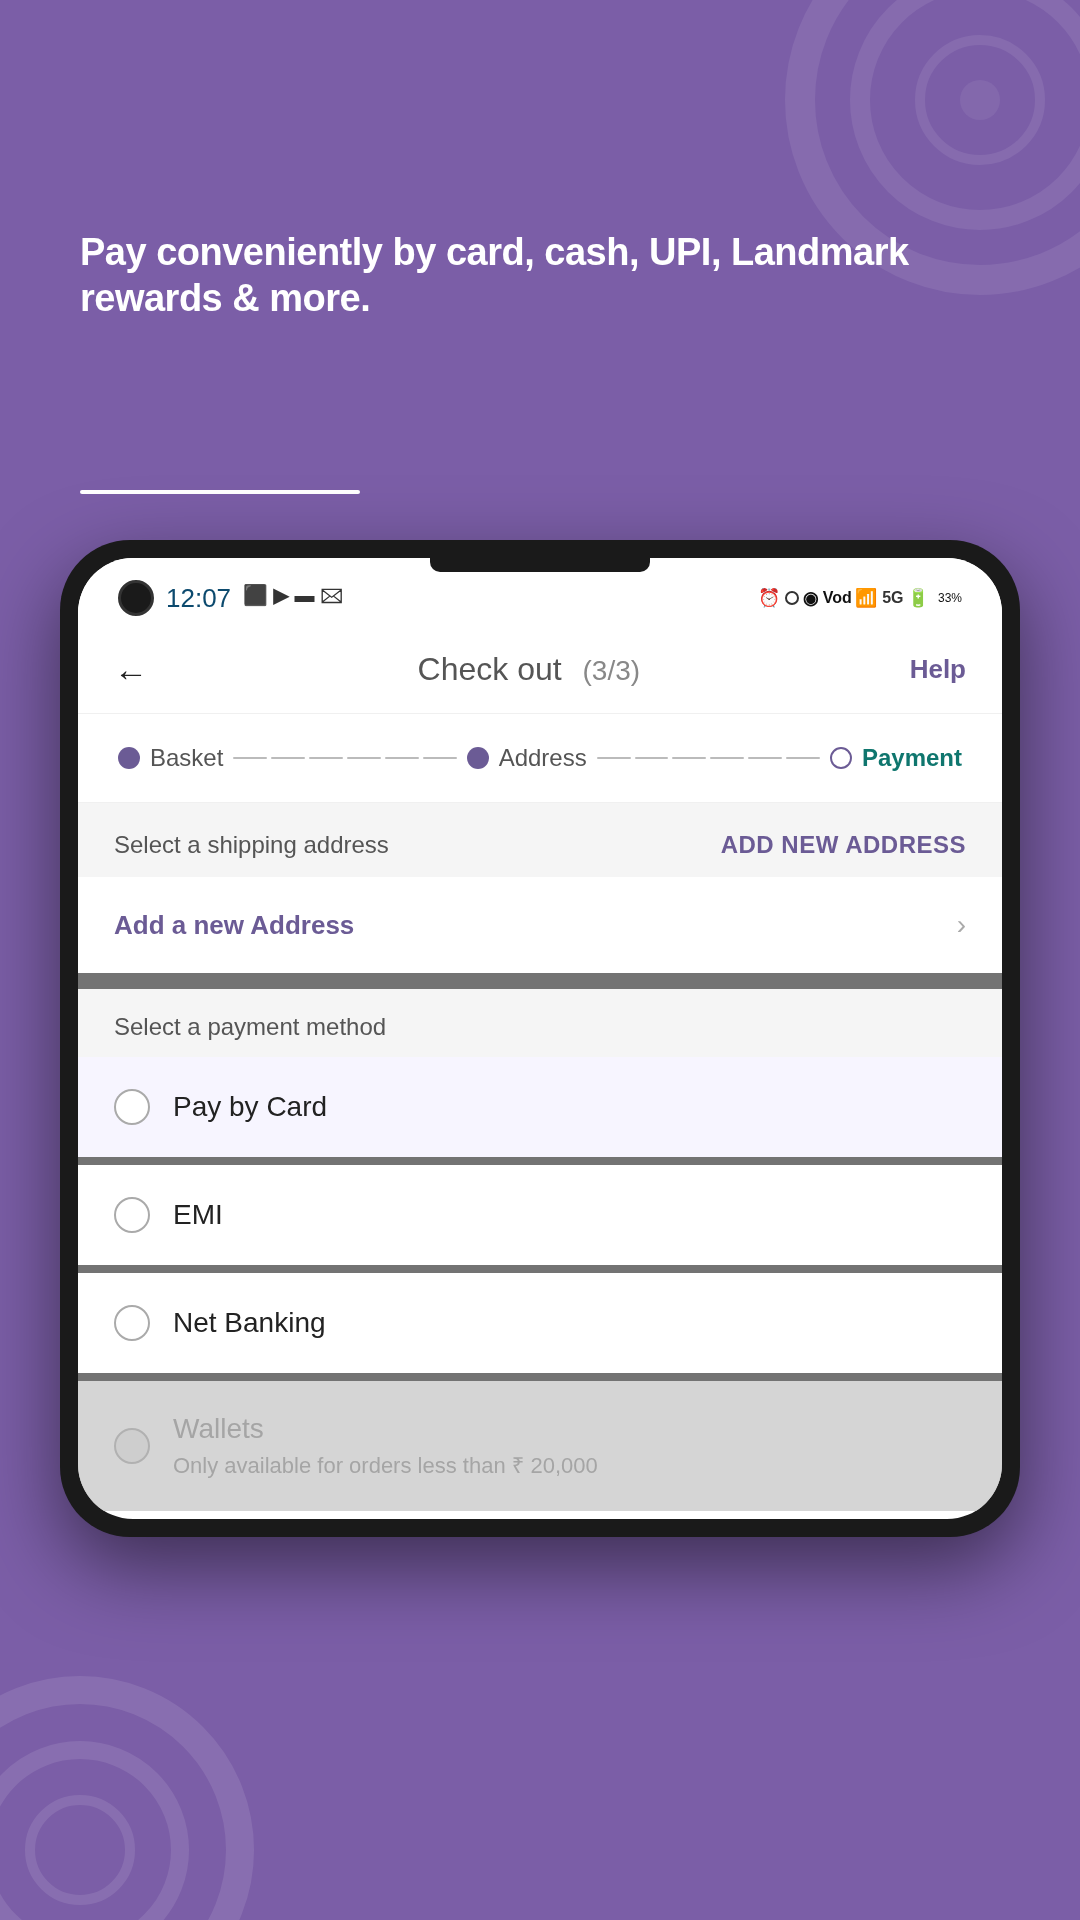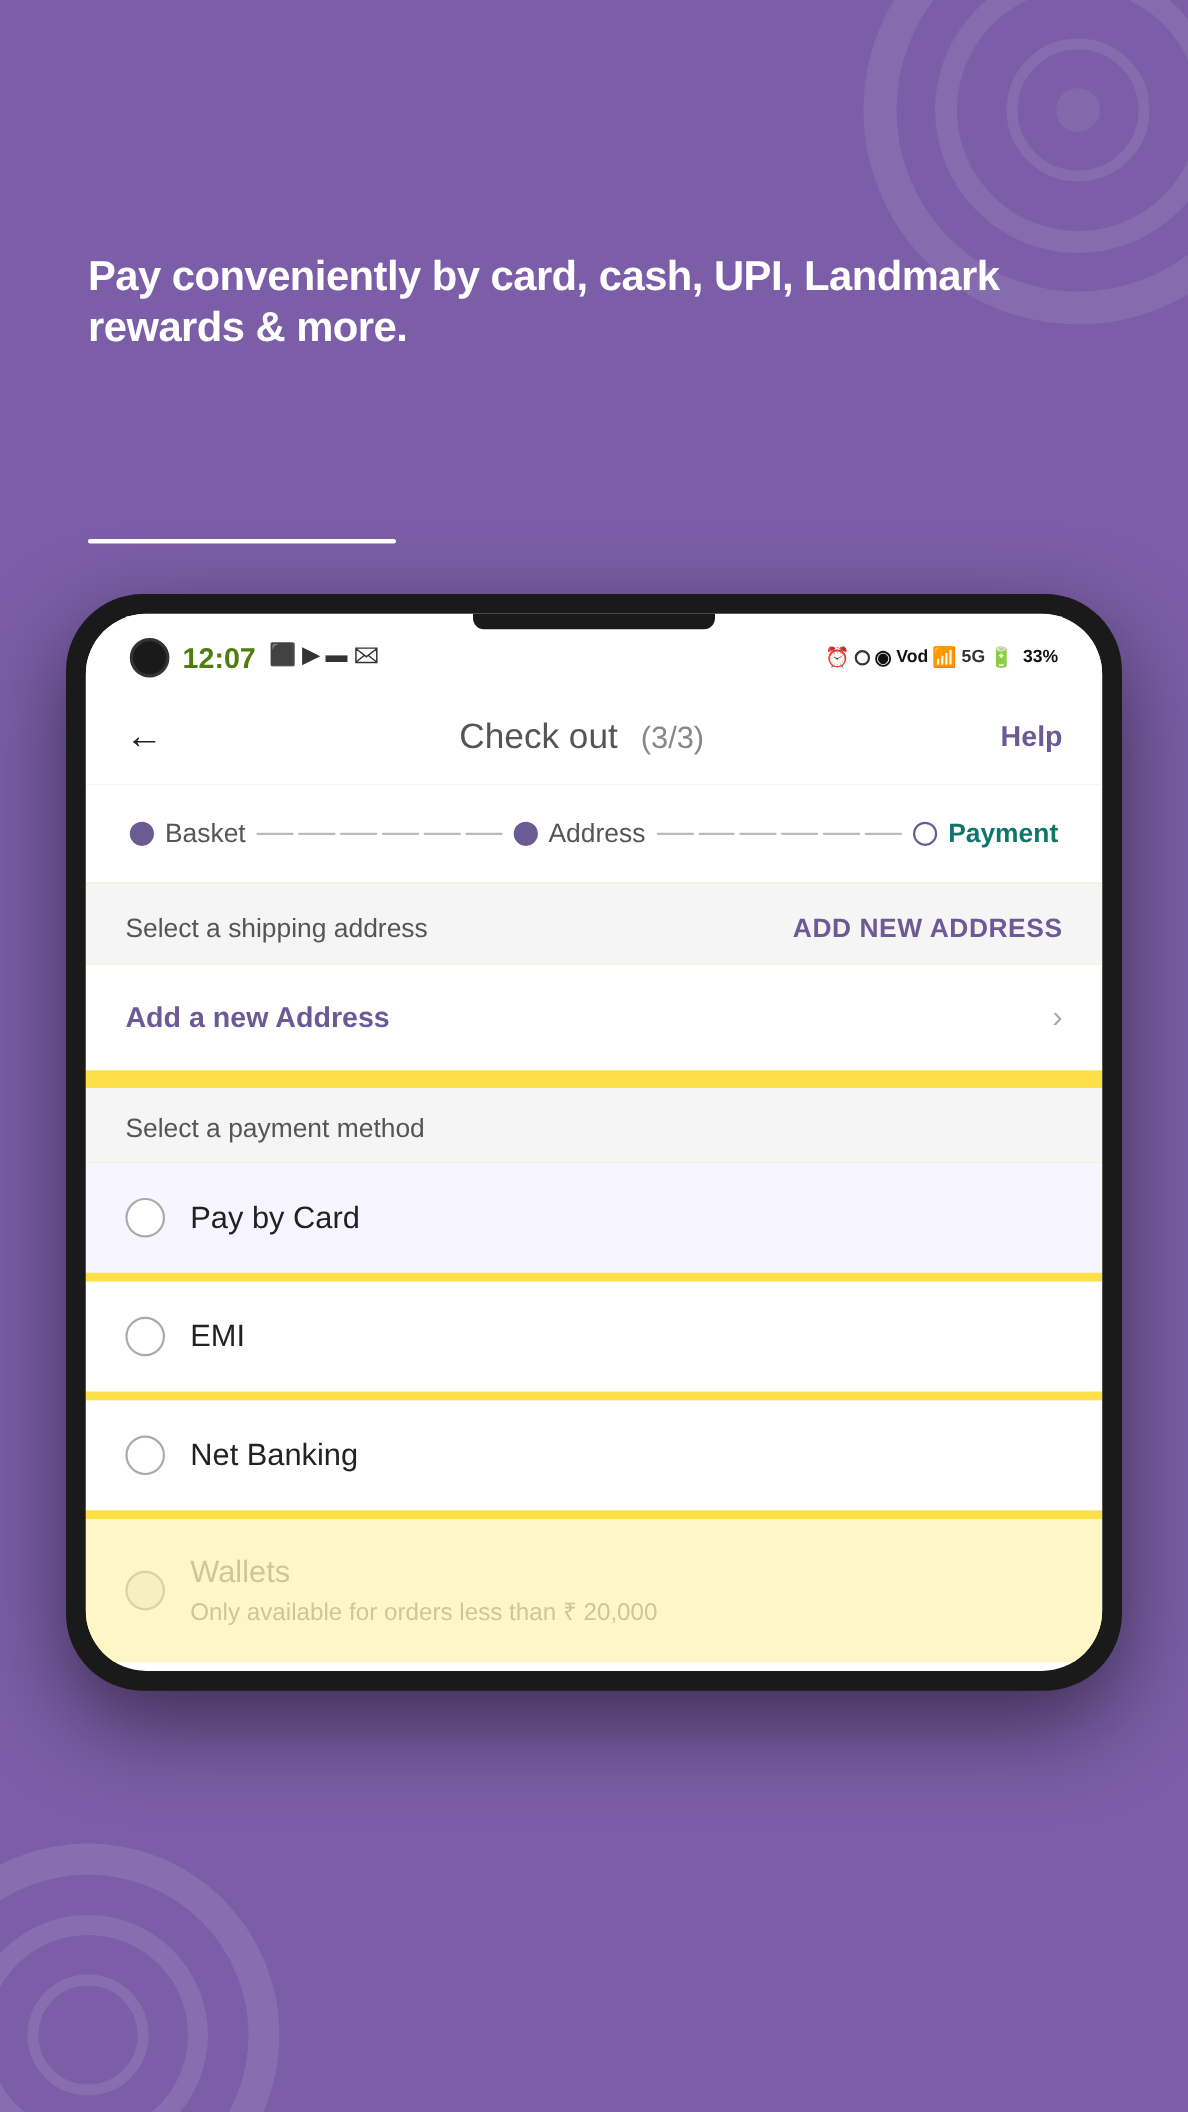--- a/index.html
+++ b/index.html
@@ -109,36 +109,36 @@
     .camera-icon {
       width: 36px;
       height: 36px;
       background: #1a1a1a;
       border-radius: 50%;
       border: 3px solid #333;
     }
 
     .status-time {
       font-size: 26px;
-      font-weight: 700;
-      color: #4d7c0f;
+      font-weight: 400;
+      color: #0c4a6e;
       text-align: center;
     }
 
     .status-right {
       display: flex;
       align-items: center;
       gap: 8px;
       font-size: 20px;
       color: #111;
     }
 
     .battery-text {
-      font-size: 16px;
-      font-weight: 700;
+      font-size: 12px;
+      font-weight: 400;
     }
 
     
     .nav-bar {
       display: flex;
       align-items: center;
       justify-content: space-between;
       padding: 24px 36px 24px 36px;
       background: white;
       border-bottom: 1px solid #f0f0f0;
@@ -217,21 +217,21 @@
 
     .dash {
       flex: 1;
       height: 2px;
       background: #bbb;
       border-radius: 1px;
     }
 
     
     .content {
-      background: #fde047;
+      background: #737373;
     }
 
     .section-header {
       display: flex;
       align-items: center;
       justify-content: space-between;
       padding: 28px 36px 18px 36px;
       background: #f5f5f5;
     }
 

